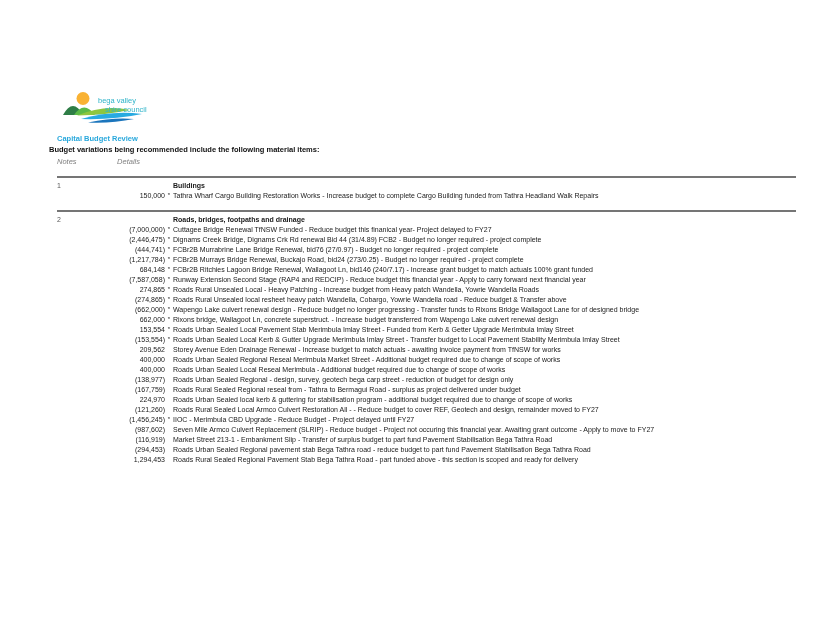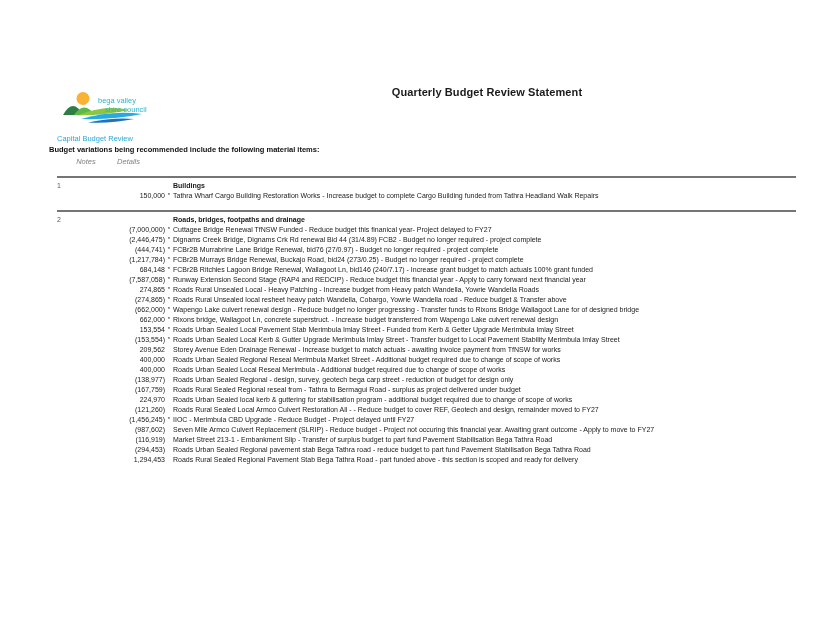--- a/index.html
+++ b/index.html
@@ -5,24 +5,24 @@
   * { margin:0; padding:0; box-sizing:border-box; }
   html, body { width:825px; height:637px; background:#ffffff; }
   body { font-family:"Liberation Sans", sans-serif; color:#1a1a1a; position:relative; overflow:hidden; }
 
   .logo { position:absolute; left:62px; top:89px; width:104px; height:37px; }
 
   .title-block { position:absolute; left:342px; top:86px; width:290px; text-align:center; }
   .title { font-size:11px; font-weight:bold; letter-spacing:0.1px; }
   .subtitle { font-size:10.5px; margin-top:4px; }
 
-  .capital-title { position:absolute; left:57px; top:134px; font-size:7.5px; font-weight:normal; color:#29a8dc; }
+  .capital-title { position:absolute; left:57px; top:134px; font-size:7.5px; font-weight:bold; color:#29a8dc; }
   .intro-line { position:absolute; left:49px; top:145px; font-size:7.5px; font-weight:bold; color:#111; }
   .colheads { position:absolute; left:57px; top:157px; font-size:7.5px; font-style:italic; color:#7f7f7f; }
-  .colheads .ch-notes { display:inline-block; width:58px;text-align:center; }
+  .colheads .ch-notes { display:inline-block; width:58px; }
   .colheads .ch-details { display:inline-block;text-align:right; }
 
   .table { position:absolute; left:57px; top:176px; width:739px; }
   .section { border-top:2px solid #757575; padding-top:3px; }
   .section + .section { margin-top:0; }
   .section.pad-bottom { padding-bottom:9px; }
 
   .row { display:grid; grid-template-columns:58px 50px 8px 1fr; line-height:10px; font-size:7px; align-items:baseline; }
   .note-num { color:#595959; font-size:7px; }
   .amount { text-align:right; white-space:nowrap; }
@@ -40,21 +40,20 @@
     <path d="M1,26 Q11,8 21,26 Z" fill="#2e7d46"></path>
     <path d="M12,26 Q22,11 33,26 Z" fill="#5bba47"></path>
     <path d="M15,26.5 Q42,15 68,21 Q44,26 15,26.5 Z" fill="#8dc63f"></path>
     <path d="M19,30 Q50,21 80,25 Q52,31 19,30 Z" fill="#27aae1"></path>
     <path d="M26,33.5 Q52,28 72,30 Q50,34.5 26,33.5 Z" fill="#1b75bc"></path>
     <text x="36" y="14" font-size="7.5" fill="#2fb4c9">bega valley</text>
     <text x="43" y="22.5" font-size="7.5" fill="#2fb4c9">shire council</text>
   </svg>
 
   <div class="title-block">
-    <div class="title">Quarterly Budget Review Statement</div>
   </div>
 
   <div class="capital-title">Capital Budget Review</div>
   <div class="intro-line">Budget variations being recommended include the following material items:</div>
 
   <div class="colheads">
     <span class="ch-notes">Notes</span>
     <span class="ch-details">Details</span>
   </div>
 

